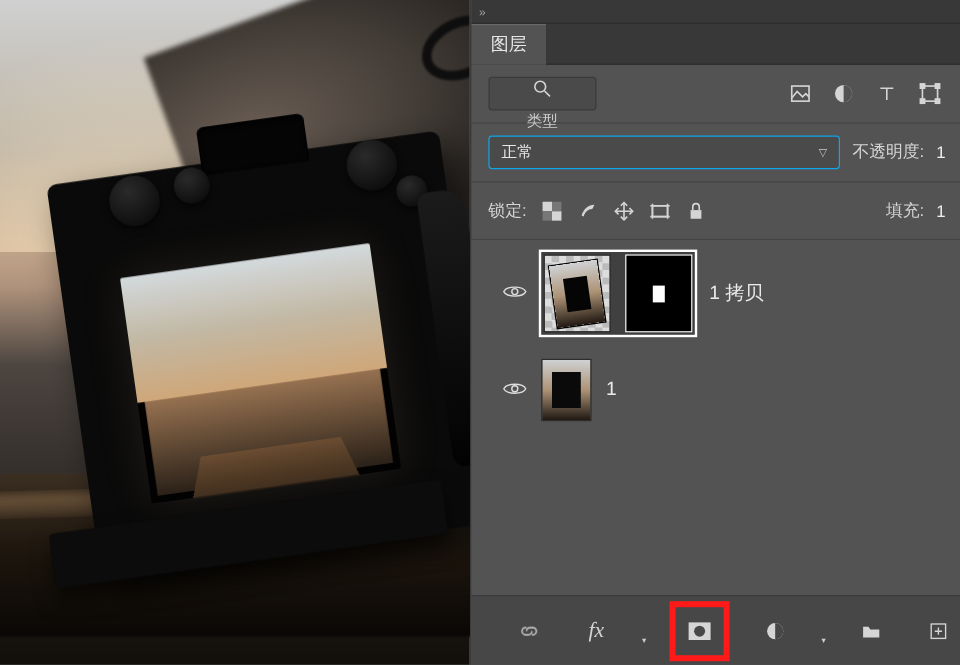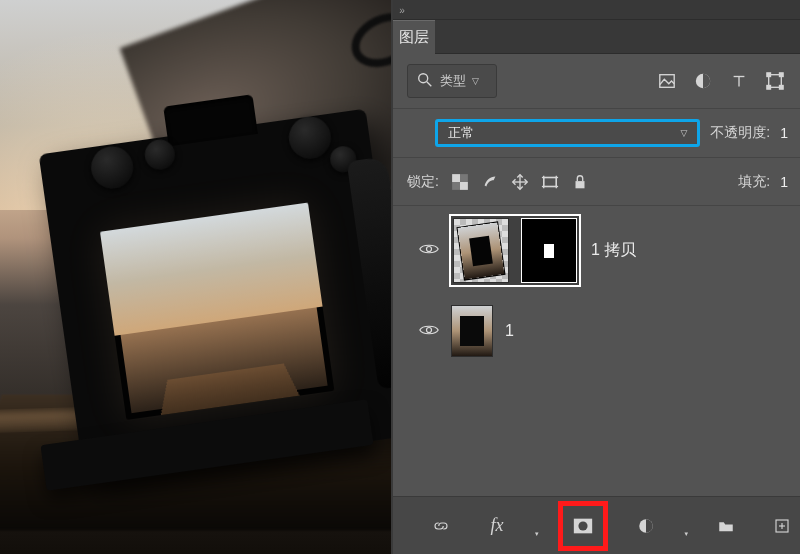--- a/index.html
+++ b/index.html
@@ -98,47 +98,47 @@
   }
   .panel-caret {
     width:18px; height:18px; display:flex;align-items:center;justify-content:center;
     color:#a0a0a0; font-size:10px;
   }
   .tabrow {
     display:flex; align-items:center; background:#383838;
     border-bottom:1px solid #2c2c2c; height:34px;
   }
   .tab {
-    height:34px; padding:0 6px; display:flex; align-items:center;
+    height:34px; padding:0 16px; display:flex; align-items:center;
     background:#535353; color:#e6e6e6; font-size:15px;
     border-top:1px solid #6a6a6a;
   }
 
   .row {
     display:flex; align-items:center; gap:10px; padding: 10px 12px 10px 14px;
     border-bottom:1px solid #454545; min-height:48px;
   }
   .search-box {
     display:flex; align-items:center; gap:6px;
     border:1px solid #3a3a3a; background:#4a4a4a; height:28px;
-    padding:16px 8px; border-radius:3px; min-width:90px;
+    padding:0 8px; border-radius:3px; min-width:90px;flex-direction:column;
   }
   .search-box .mag { font-size:13px; color:#ccc; }
   .chev { font-size:9px; color:#ccc;}
   .icon-btn {
     width:26px; height:26px; display:flex; align-items:center; justify-content:center;
     color:#d5d5d5;
   }
   svg.ic { width:18px; height:18px; stroke:#d5d5d5; fill:none; stroke-width:1.5; }
   svg.ic.filled { fill:#d5d5d5; stroke:none; }
 
   .blend-select{
     flex:1; display:flex; align-items:center; justify-content:space-between;
-    border:3px solid #0ea5e9; background:#4a4a4a; height:28px;
-    padding:0 10px; border-radius:3px; color:#e6e6e6;margin-left:28px;
+    border:1px solid #0ea5e9; background:#4a4a4a; height:28px;
+    padding:0 10px; border-radius:3px; color:#e6e6e6;
   }
   .opa-label{ color:#d5d5d5; font-size:14px; white-space:nowrap;}
   .opa-val{ color:#eee; font-size:14px;}
 
   .lock-icons { display:flex; align-items:center; gap:8px; }
   .lock-icons .icon-btn{ width:22px;}
 
   .layers { flex:1; background:#535353; overflow:hidden;}
   .layer {
     display:flex; align-items:center; gap:12px; padding:10px 12px 10px 26px;

